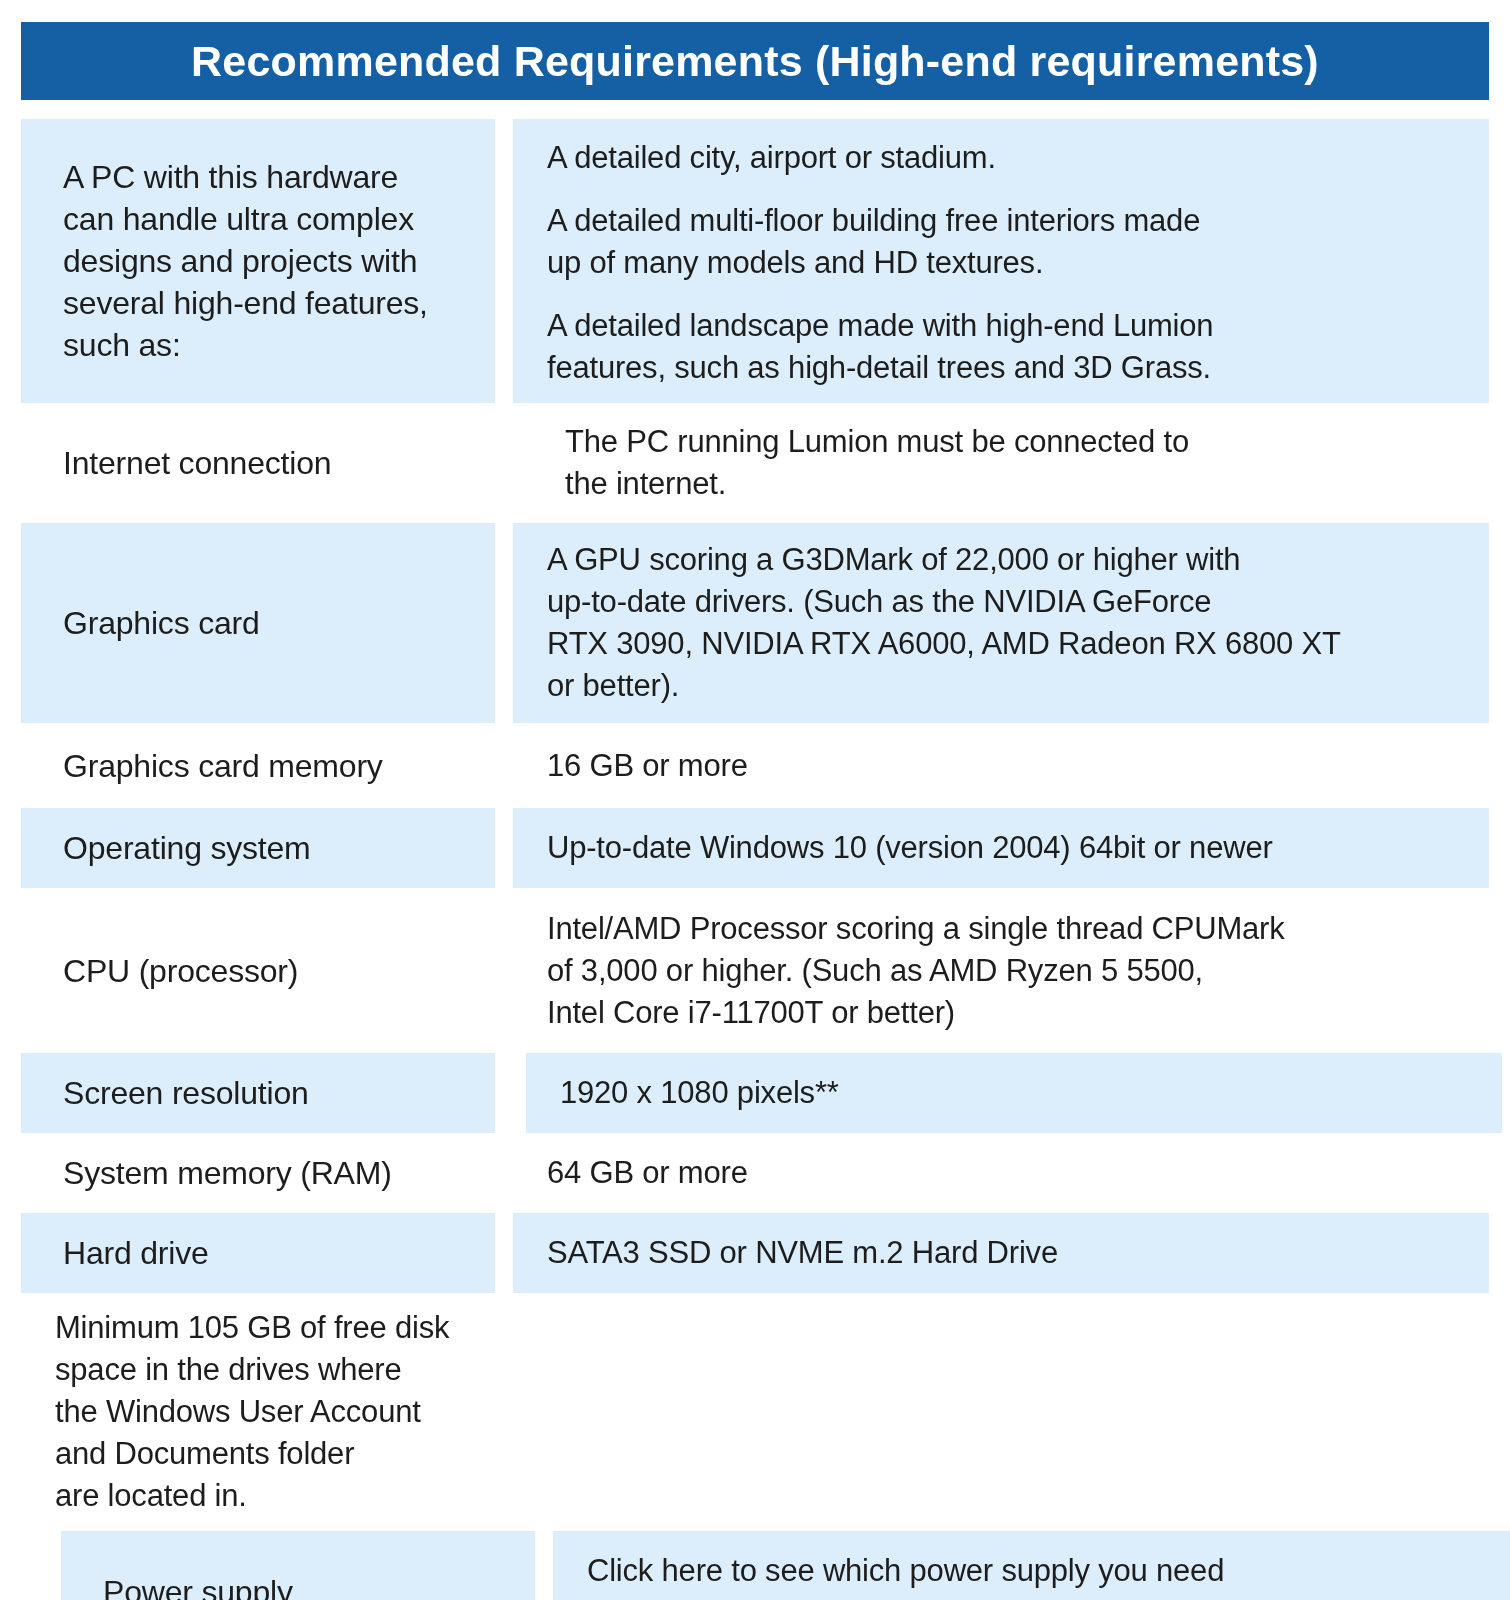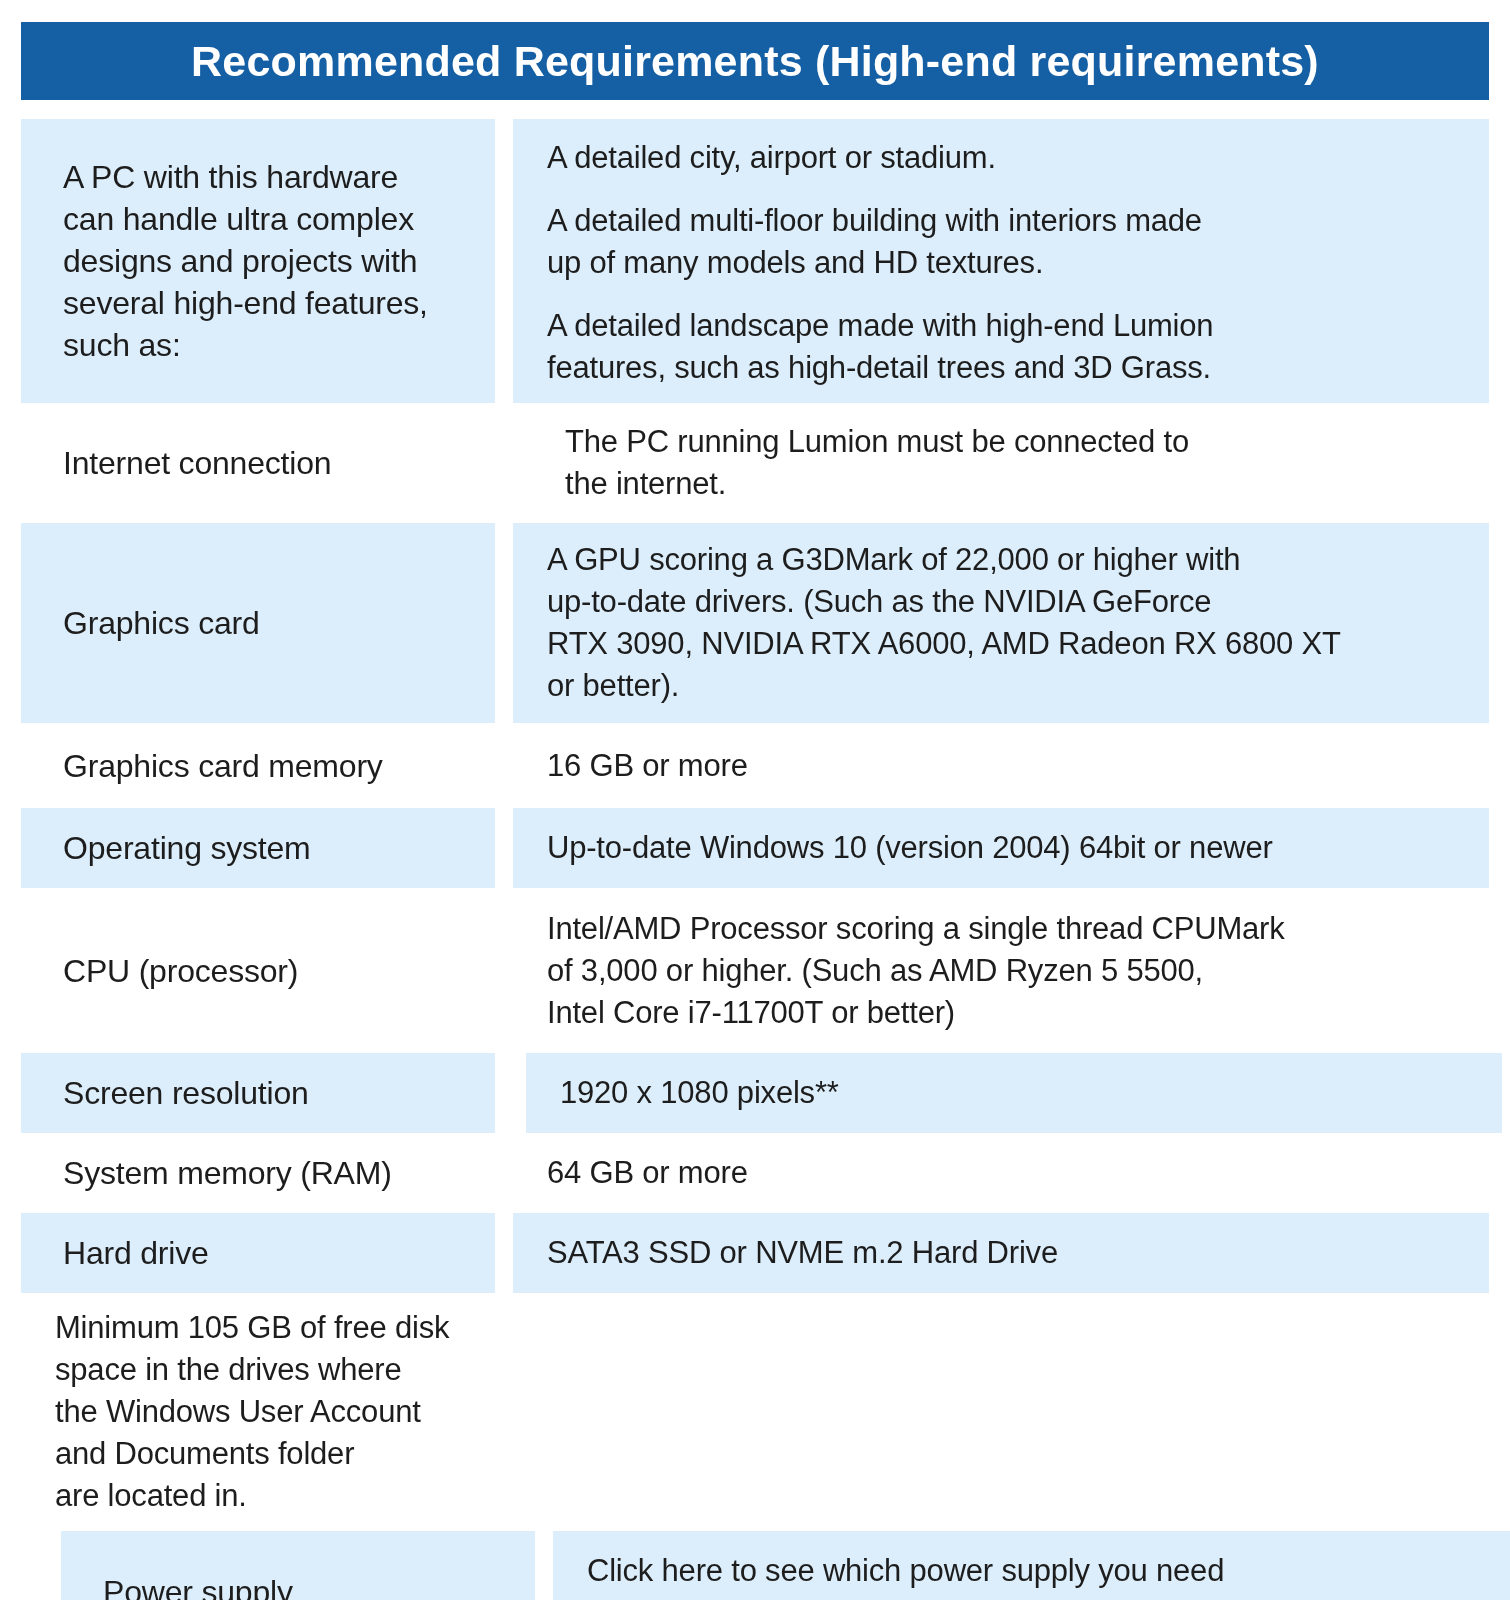--- a/index.html
+++ b/index.html
@@ -95,21 +95,21 @@
 
     <div class="row shaded r0">
       <div class="cell label-cell">A PC with this hardware
 can handle ultra complex
 designs and projects with
 several high-end features,
 such as:</div>
       <div class="cell value-cell">
         <div class="paras">
           <p>A detailed city, airport or stadium.</p>
-          <p>A detailed multi-floor building with interiors made
+          <p>A detailed multi-floor building free interiors made
 up of many models and HD textures.</p>
           <p>A detailed landscape made with high-end Lumion
 features, such as high-detail trees and 3D Grass.</p>
         </div>
       </div>
     </div>
 
     <div class="row r1">
       <div class="cell label-cell">Internet connection</div>
       <div class="cell value-cell">The PC running Lumion must be connected to

